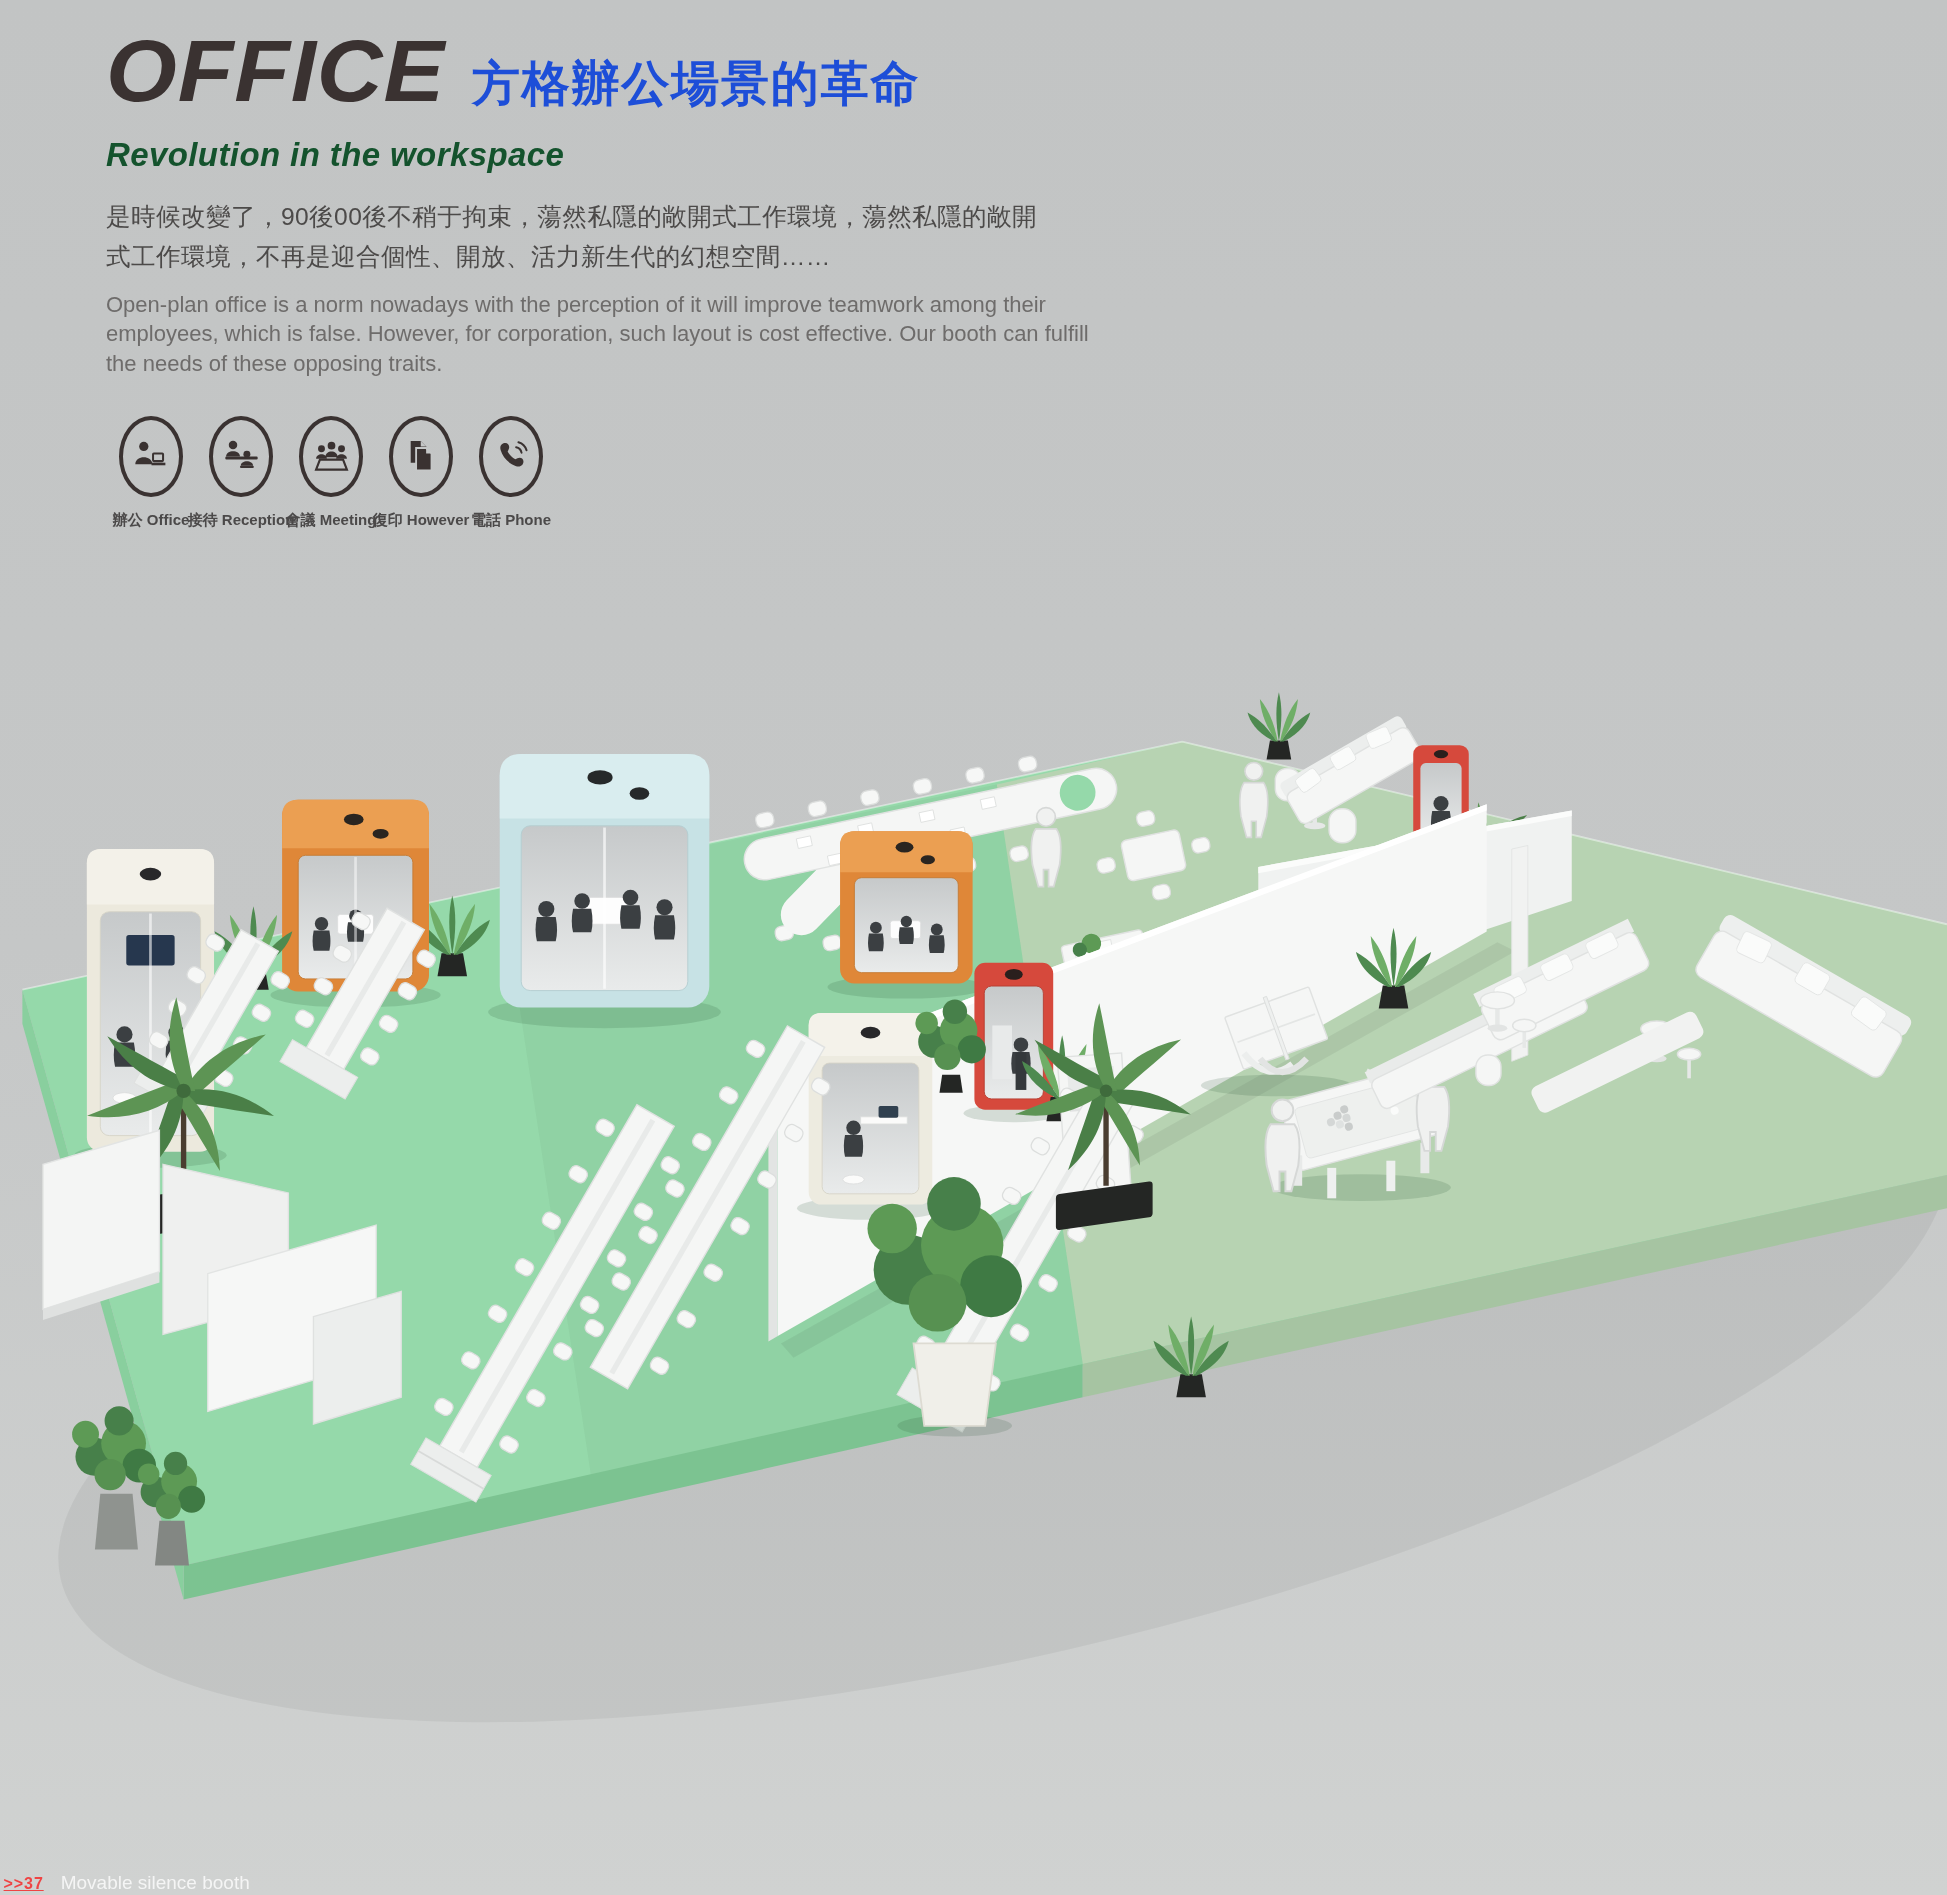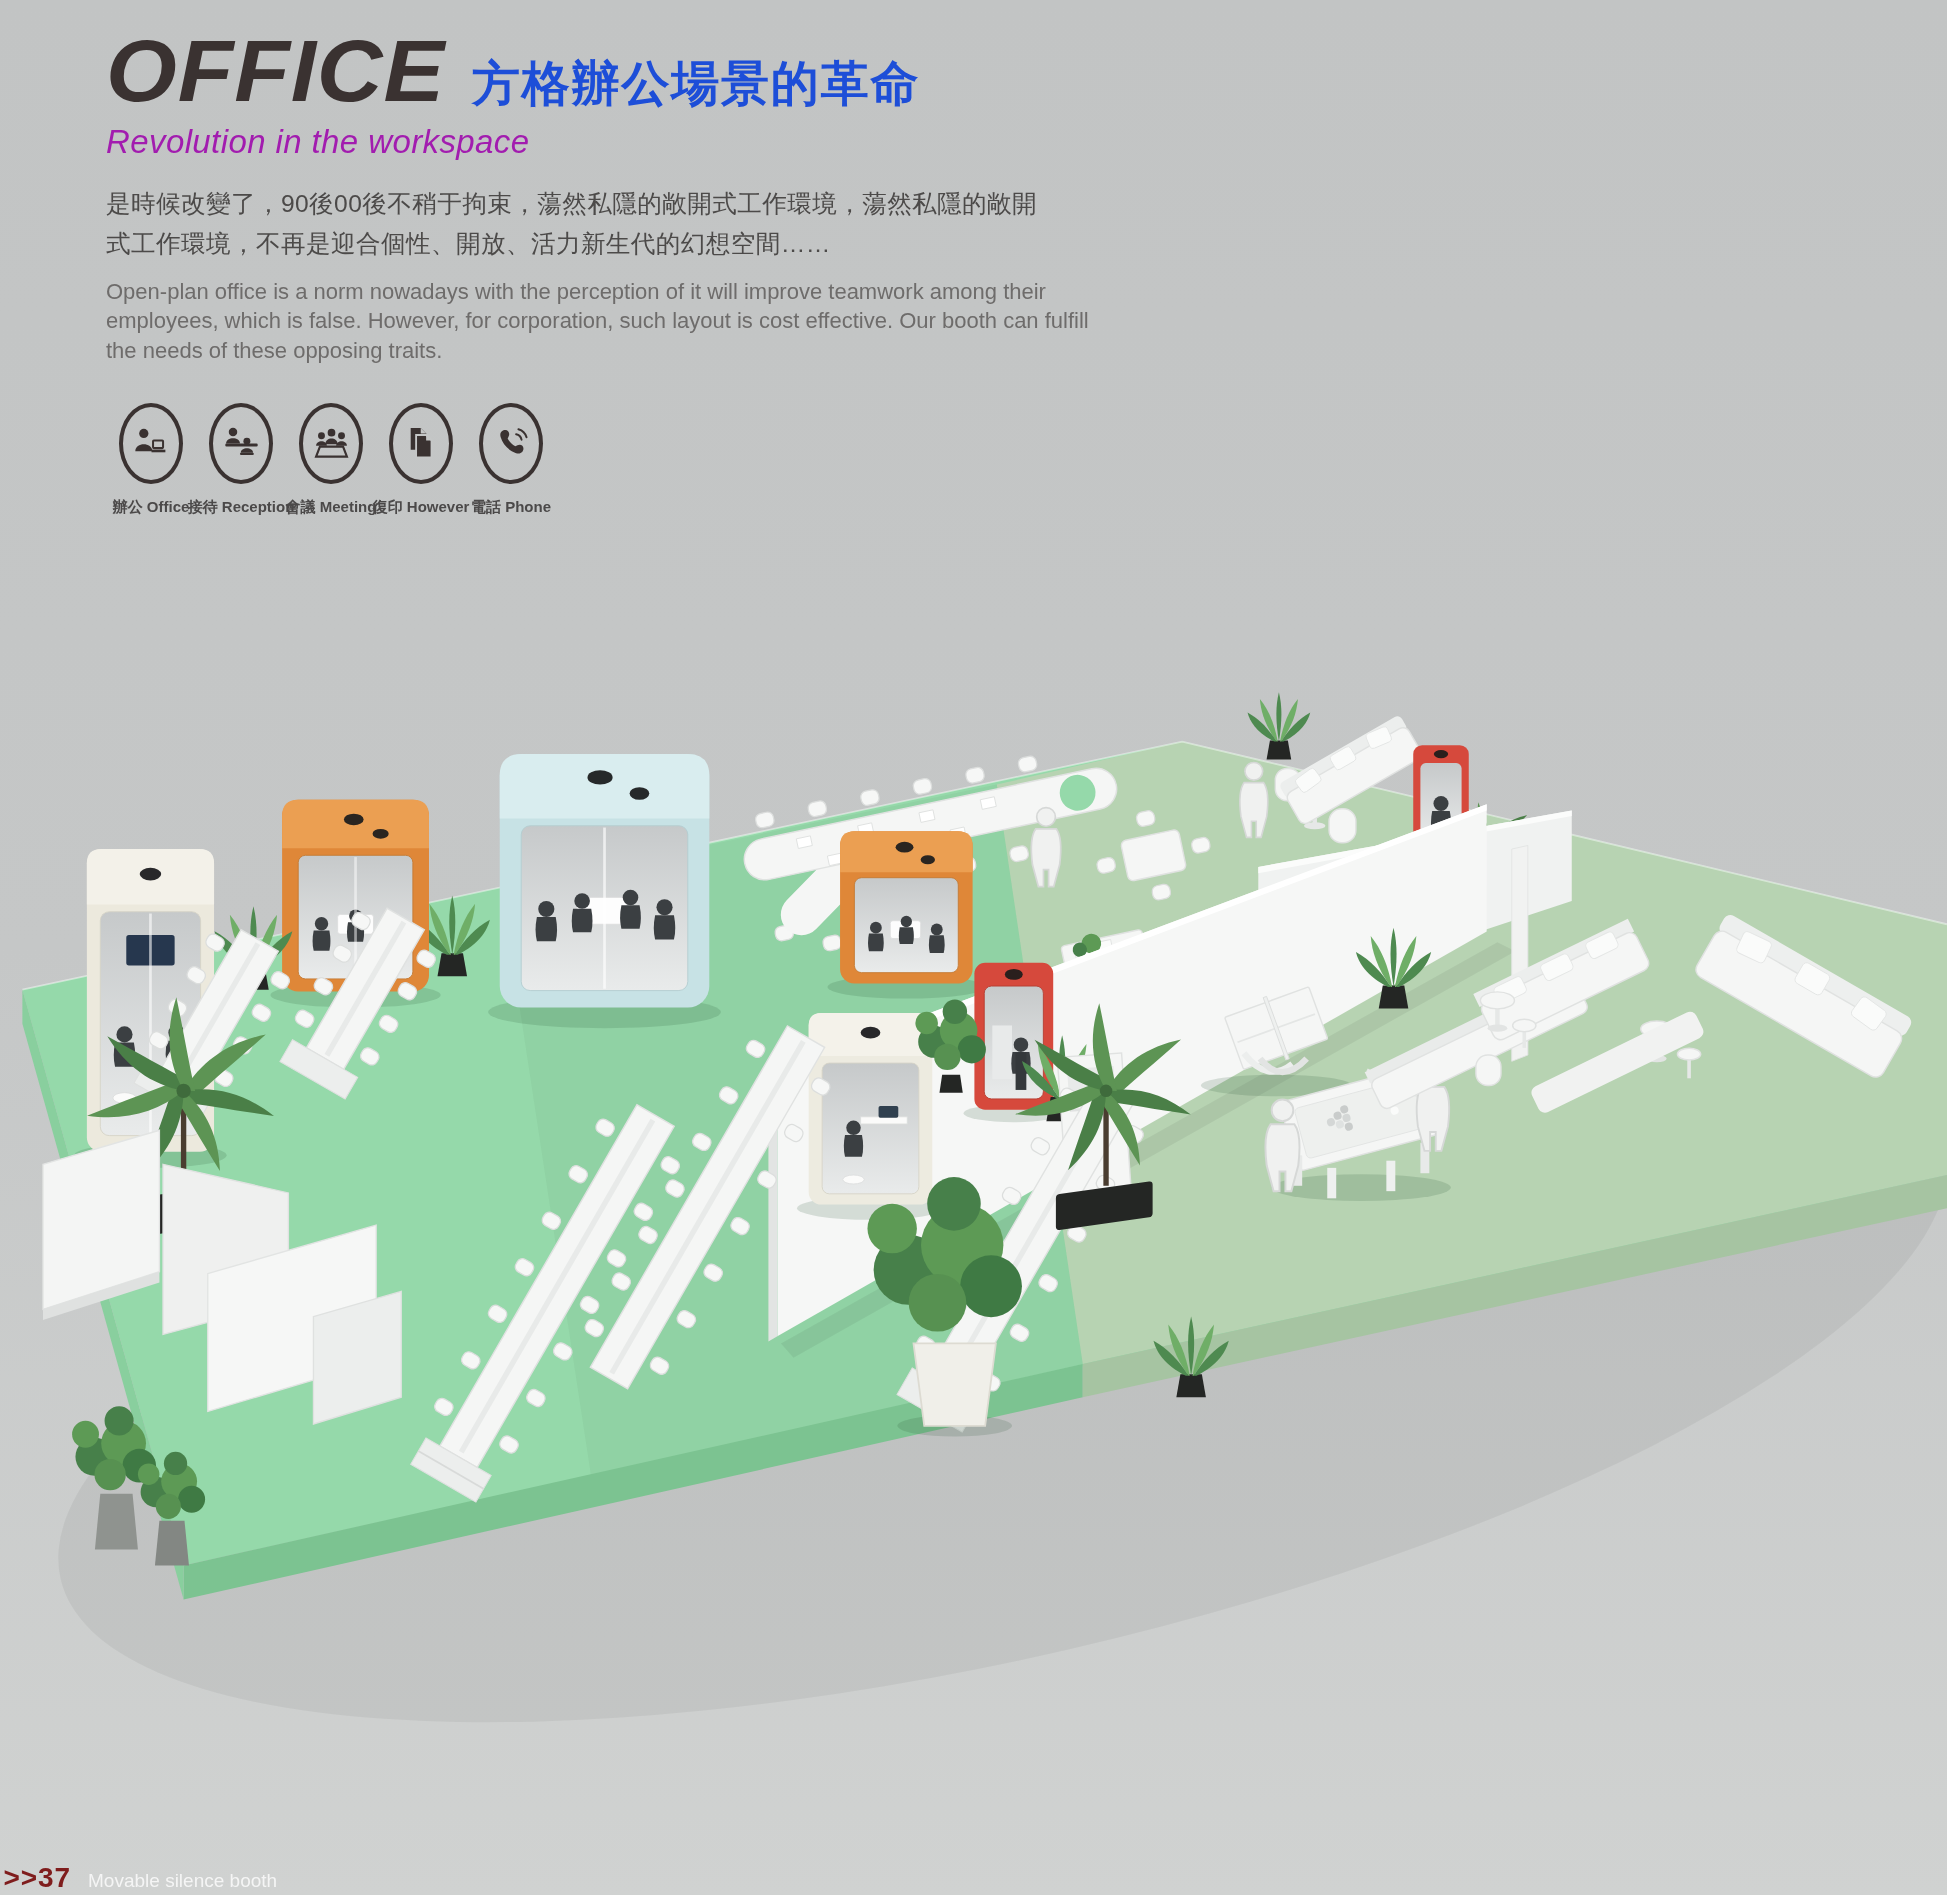--- a/index.html
+++ b/index.html
@@ -12,35 +12,35 @@
   .scene svg{position:absolute;left:0;top:0;}
 
   
   .header{position:absolute;left:106px;top:25px;width:1397px;z-index:5;}
   .title-row{display:flex;align-items:flex-end;gap:27px;}
   .title-en{
     margin:0;font-style:italic;font-weight:bold;font-size:91px;line-height:1;
     letter-spacing:0.9px;color:#3a3231;transform:scaleY(.96);
   }
   .title-zh{font-weight:bold;font-size:48px;color:#1d4ed8;padding-top:16px;letter-spacing:1.8px;}
-  .subtitle{font-style:italic;font-weight:normal;font-size:33px;color:#a21caf;margin-top:7px;letter-spacing:0.4px;}
+  .subtitle{font-style:italic;font-weight:bold;font-size:33px;color:#14532d;margin-top:20px;letter-spacing:0.4px;}
   .para-zh{width:949px;margin:23px 0 0 0;font-size:24.6px;line-height:40px;color:#4c4a49;letter-spacing:0.4px;}
   .para-en{width:985px;margin:12.5px 0 0 0;font-size:22px;line-height:29.6px;color:#6e6c6b;}
   .features{display:flex;margin-top:38px;}
   .feature{width:90px;display:flex;flex-direction:column;align-items:center;flex:0 0 auto;font-weight:bold;}
   .fi{
     width:56px;height:73px;border:4.5px solid #3a3231;border-radius:50%;
     display:flex;align-items:center;justify-content:center;background:transparent;
   }
   .fi svg{width:37px;height:37px;}
   .flabel{margin-top:13.4px;font-size:15px;color:#4b4949;white-space:nowrap;}
 
   
   .footer{position:absolute;left:3.6px;bottom:1.8px;z-index:5;display:flex;align-items:baseline;}
-  .f-index{font-weight:bold;font-size:28px;color:#7f1d1d;letter-spacing:0.9px;}
+  .f-index{font-weight:bold;font-size:16px;color:#ef4444;letter-spacing:0.9px;text-decoration:underline;}
   .f-cap{font-size:19px;color:rgba(255,255,255,.78);margin-left:17px;}
 
   
   .w  {fill:#f5f6f5;stroke:#e0e2e1;stroke-width:1.6;}
   .w2 {fill:#eceeed;stroke:#dfe1e0;stroke-width:1.2;}
   .w3 {fill:#f1f2f1;stroke:none;}
   .mintfill{fill:#95d9aa;}
   .sagefill{fill:#b7d3b2;}
   .pot{fill:#242624;}
   .leaf{fill:#4e8a50;}

